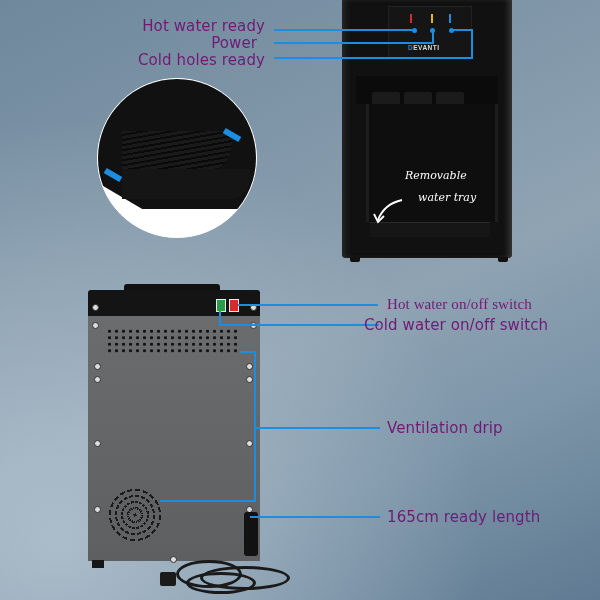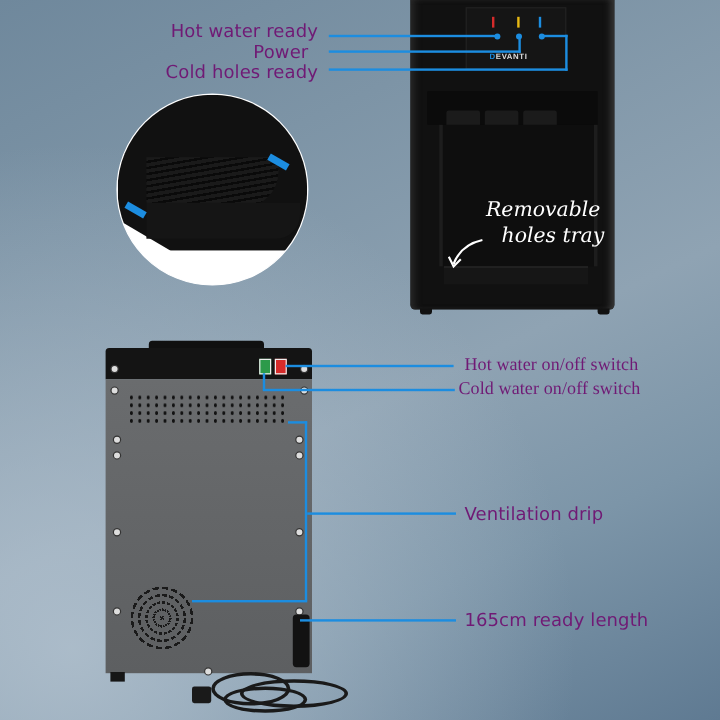--- a/index.html
+++ b/index.html
@@ -20,21 +20,21 @@
   .panel{position:absolute;left:388px;top:6px;width:82px;height:50px;background:#151515;border:1px solid #222;}
   .led{position:absolute;width:2px;height:9px;top:14px;}
   .brand{position:absolute;left:408px;top:44px;font-size:6.5px;color:#ddd;letter-spacing:.5px;font-family:"Liberation Sans",sans-serif;font-weight:bold;}
   .brand b{color:#1c8de0;}
   .tapbar{position:absolute;left:356px;top:76px;width:142px;height:28px;background:#0b0b0b;}
   .tap{position:absolute;top:92px;width:28px;height:14px;background:#1b1b1b;border-radius:2px;}
   .tray-area{position:absolute;left:366px;top:104px;width:126px;height:118px;background:#0e0e0e;
     border-left:3px solid #1d1d1d;border-right:3px solid #1d1d1d;}
   .tray{position:absolute;left:370px;top:222px;width:120px;height:14px;background:#161616;border-top:1px solid #2a2a2a;}
   .foot{position:absolute;top:257px;width:10px;height:5px;background:#111;border-radius:0 0 2px 2px;}
-  .hand{position:absolute;color:#fff;font-family:"DejaVu Serif",serif;font-style:italic;font-size:17px;line-height:19px;}
+  .hand{position:absolute;color:#fff;font-family:"DejaVu Serif",serif;font-style:italic;font-size:11px;line-height:19px;}
 
   
   .circle{position:absolute;left:97px;top:78px;width:158px;height:158px;border-radius:50%;
     background:#fff;overflow:hidden;border:1px solid #fff;}
   .circle .inner{position:absolute;left:0;top:0;width:158px;height:130px;background:#111;
     clip-path:polygon(0 0,100% 0,100% 100%,28% 100%,0 80%);}
   .circle .grill{position:absolute;left:24px;top:52px;width:110px;height:42px;
     background:repeating-linear-gradient(170deg,#1a1a1a 0 3px,#0a0a0a 3px 5px);border-radius:0 0 30px 6px;}
   .circle .lip{position:absolute;left:24px;top:90px;width:128px;height:30px;background:#151515;border-radius:0 0 20px 0;}
   .arrow{position:absolute;width:18px;height:6px;background:#1c8de0;}
@@ -71,21 +71,21 @@
   <div class="brand"><b>D</b><span>EVANTI</span></div>
   <div class="tapbar"></div>
   <div class="tap" style="left:372px;"></div>
   <div class="tap" style="left:404px;"></div>
   <div class="tap" style="left:436px;"></div>
   <div class="tray-area"></div>
   <div class="tray"></div>
   <div class="foot" style="left:350px;"></div>
   <div class="foot" style="left:498px;"></div>
   <div class="hand" style="left:405px;top:166px;">Removable</div>
-  <div class="hand" style="left:418px;top:188px;">holes tray</div>
+  <div class="hand" style="left:418px;top:188px;">water tray</div>
   <svg style="position:absolute;left:372px;top:196px;" width="34" height="30">
     <path d="M30 4 Q12 8 6 24" stroke="#fff" stroke-width="1.8" fill="none"></path>
     <path d="M2 18 L6 26 L12 20" stroke="#fff" stroke-width="1.8" fill="none"></path>
   </svg>
 </div>
 
 <div class="lbl r" style="right:335px;top:17px;">Hot water ready</div>
 <div class="lbl r" style="right:343px;top:34px;">Power</div>
 <div class="lbl r" style="right:335px;top:51px;">Cold holes ready</div>
 
@@ -140,15 +140,15 @@
 <div class="line" style="left:238px;top:304px;width:140px;height:2px;"></div>
 <div class="line" style="left:219px;top:311px;width:2px;height:14px;"></div>
 <div class="line" style="left:219px;top:324px;width:160px;height:2px;"></div>
 <div class="line" style="left:240px;top:351px;width:16px;height:2px;"></div>
 <div class="line" style="left:254px;top:351px;width:2px;height:150px;"></div>
 <div class="line" style="left:160px;top:500px;width:96px;height:2px;"></div>
 <div class="line" style="left:256px;top:427px;width:124px;height:2px;"></div>
 <div class="line" style="left:250px;top:516px;width:130px;height:2px;"></div>
 
 <div class="lbl" style="left:387px;top:296px;font-family:Liberation Serif, serif;">Hot water on/off switch</div>
-<div class="lbl" style="left:382px;top:316px;font-family:Liberation Serif, serif;">Cold water on/off switch</div>
+<div class="lbl" style="left:364px;top:316px;">Cold water on/off switch</div>
 <div class="lbl" style="left:387px;top:419px;">Ventilation drip</div>
 <div class="lbl" style="left:387px;top:508px;">165cm ready length</div>
 
 </body></html>

